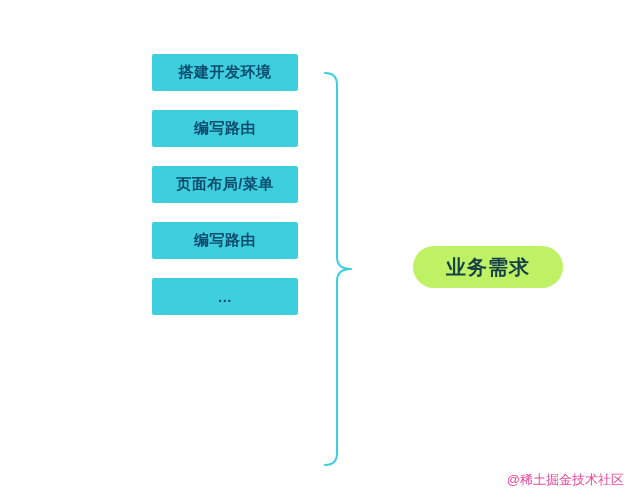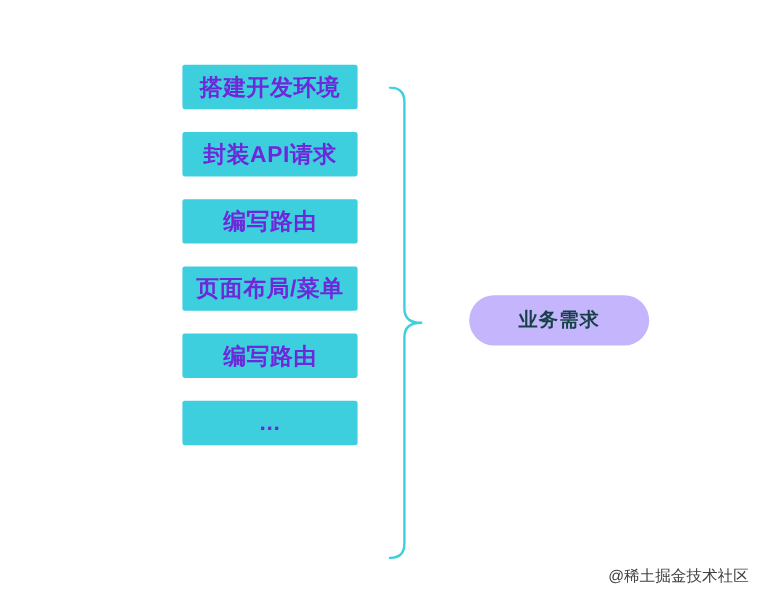--- a/index.html
+++ b/index.html
@@ -20,69 +20,68 @@
     left: 152px;
     top: 54px;
     width: 146px;
     display: flex;
     flex-direction: column;
     gap: 19px;
   }
   .box {
     height: 37px;
     background: #3ecfdf;
-    color: #6d28d9;
-    font-size: 19px;
+    color: #0c4a6e;
+    font-size: 15px;
     font-weight: bold;
     display: flex;
     align-items: center;
     justify-content: center;
     border-radius: 2px;
     letter-spacing: 0.5px;
     white-space: nowrap;
   }
   .brace {
     position: absolute;
     left: 323px;
     top: 72px;
     width: 34px;
     height: 394px;
   }
   .pill {
     position: absolute;
-    left: 391px;
+    left: 413px;
     top: 246px;
     width: 150px;
     height: 42px;
-    background: #c4b5fd;
+    background: #bef264;
     color: #173f48;
-    font-size: 16px;
+    font-size: 20px;
     font-weight: bold;
     border-radius: 21px;
     display: flex;
     align-items: center;
     justify-content: center;
     letter-spacing: 1px;
   }
   .watermark {
     position: absolute;
     right: 10px;
     bottom: 8px;
-    color: #404040;
+    color: #ec4899;
     font-size: 13px;
   }
 </style>
 </head>
 <body>
 
 <div class="canvas">
 
   <div class="steps">
     <div class="box">搭建开发环境</div>
-    <div class="box">封装API请求</div>
     <div class="box">编写路由</div>
     <div class="box">页面布局/菜单</div>
     <div class="box">编写路由</div>
     <div class="box">...</div>
   </div>
 
   <svg class="brace" viewBox="0 0 34 394" xmlns="http://www.w3.org/2000/svg" fill="none">
     <path d="M 2,1
              Q 14,1 14,13
              L 14,185

